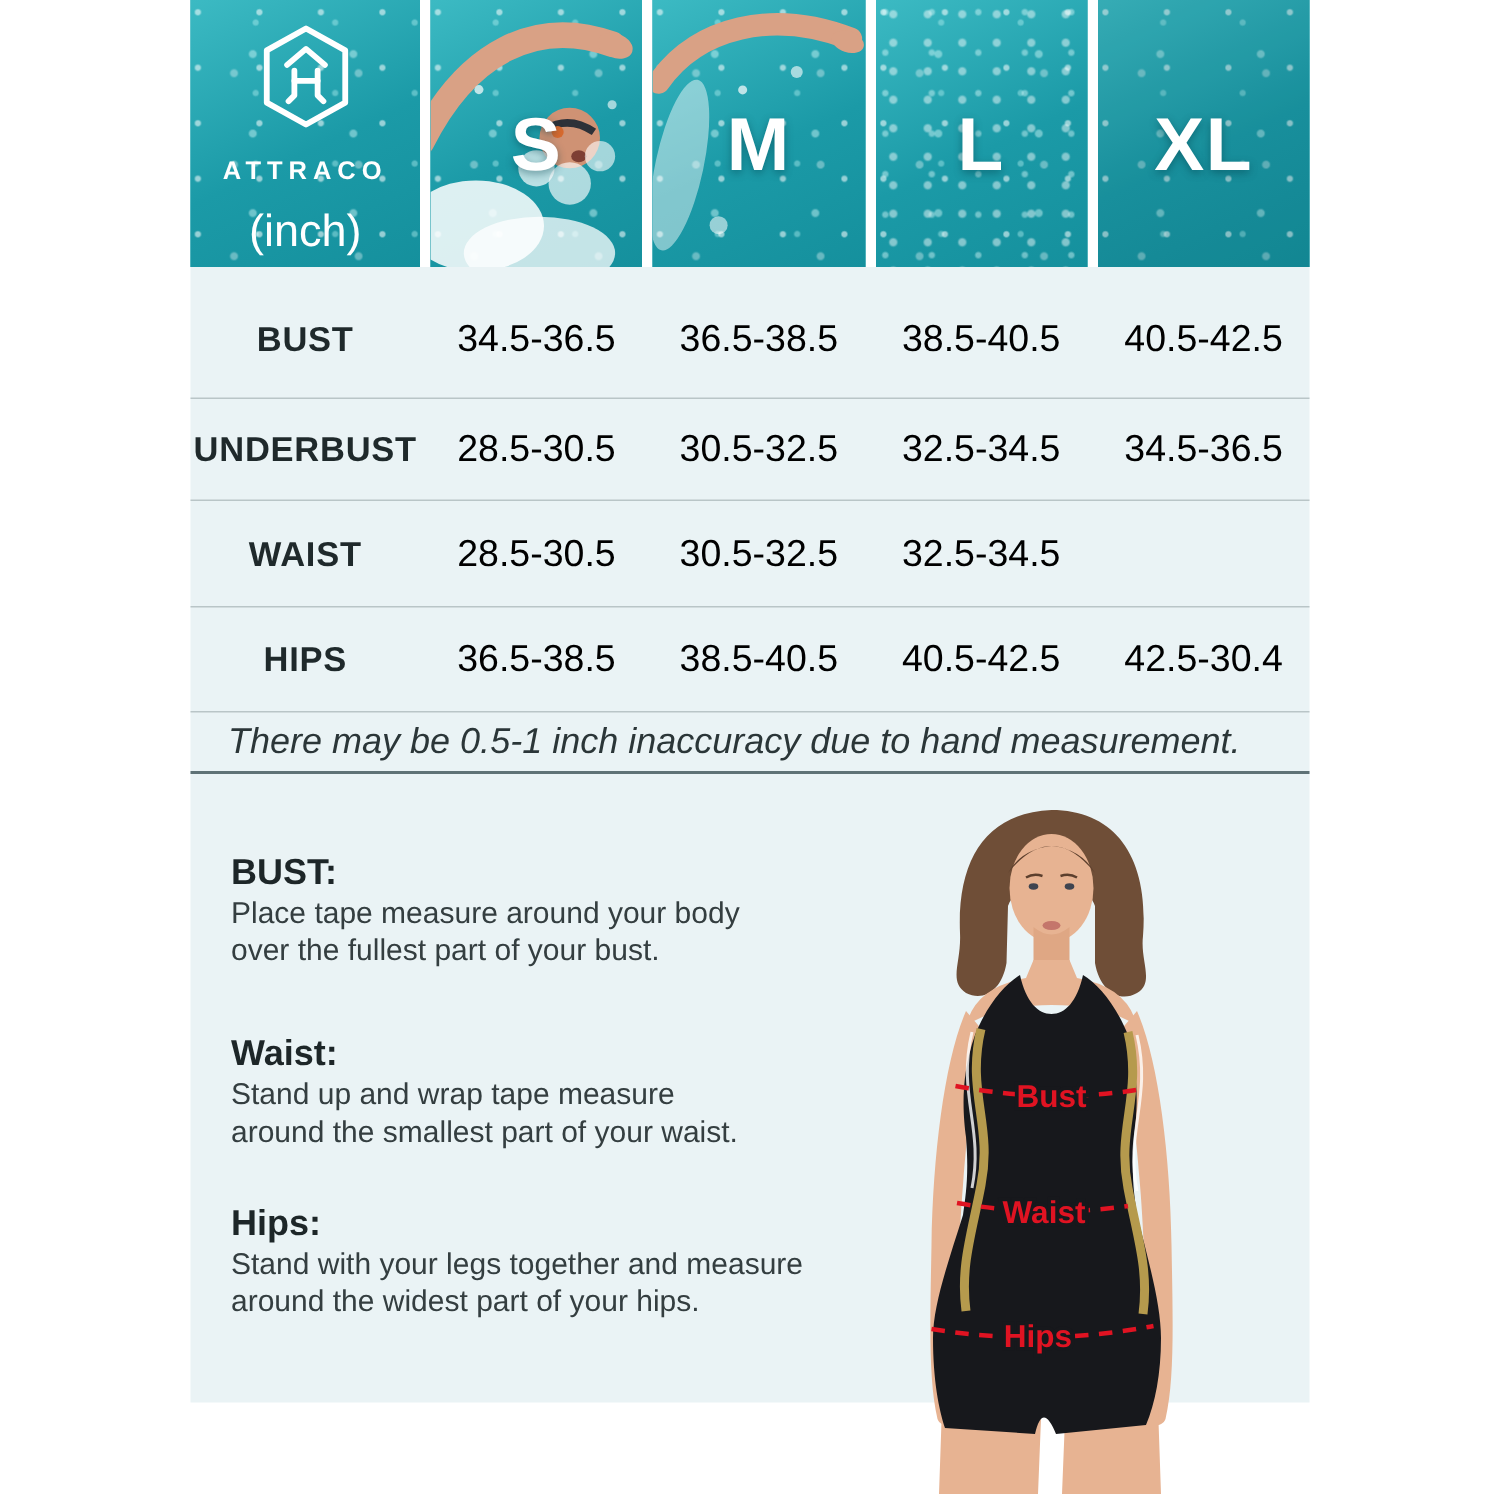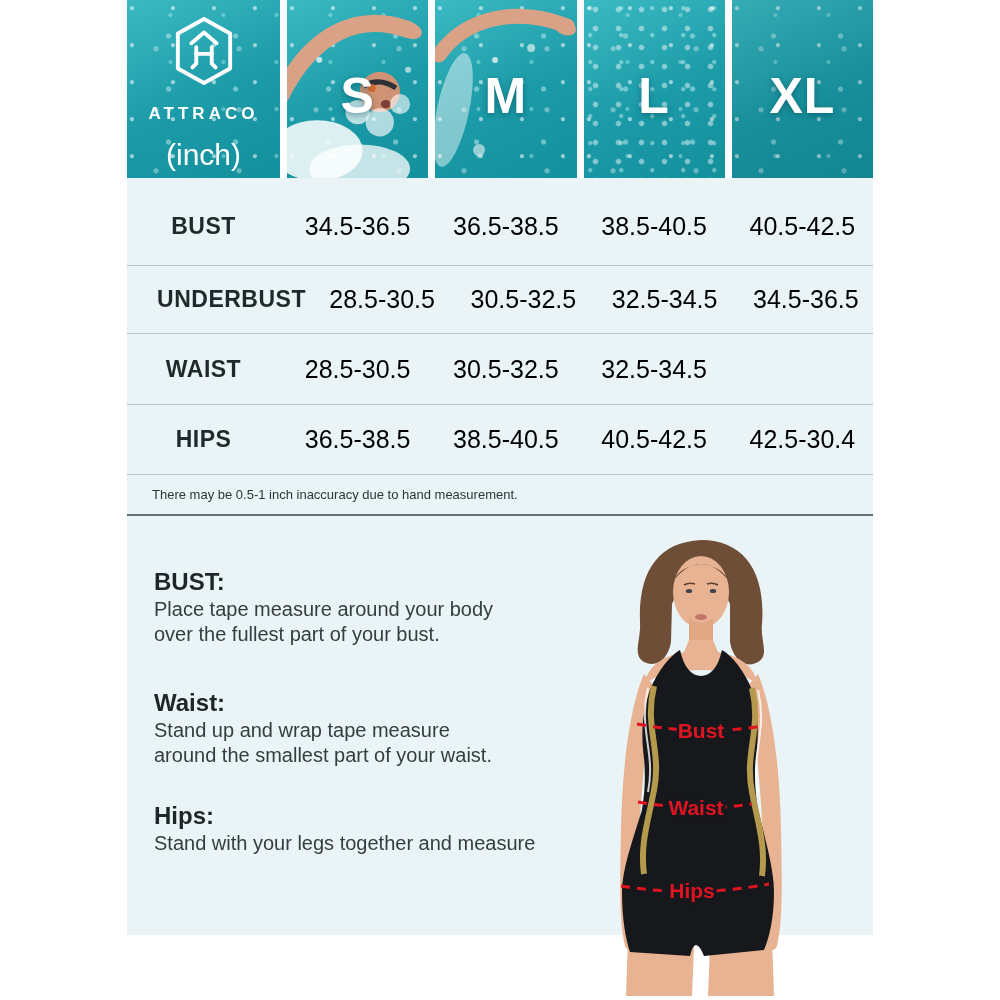--- a/index.html
+++ b/index.html
@@ -35,27 +35,27 @@
     align-items:center;color:#fff;gap:12px;}
   .brand-logo{margin-top:16px;}
   .brand-name{margin-top:6px;font-size:17px;font-weight:bold;letter-spacing:4px;}
   .brand-unit{margin-top:2px;font-size:30px;font-weight:normal;}
 
   
   .body-bg{position:relative;background:#eaf3f5;height:757px;}
   .trow{display:grid;grid-template-columns:153px 1fr 1fr 1fr 1fr;gap:7px;align-items:center;
         border-bottom:1px solid #b9c5c7;}
   .trow.r1{height:78px;padding-top:9px;}
-  .trow.r2{height:67px;padding-left:28px;}
+  .trow.r2{height:67px;}
   .trow.r3{height:70px;}
   .trow.r4{height:69px;}
   .rlabel{text-align:center;font-weight:bold;font-size:23px;color:#1f292b;letter-spacing:.5px;}
   .rval{text-align:center;font-size:25px;color:#000000;}
   .note-row{height:39px;display:flex;align-items:center;padding-left:25px;
-    font-size:13px;color:#2b3638;border-bottom:2px solid #5f7276;}
+    font-size:24px;color:#2b3638;border-bottom:2px solid #5f7276;font-style:italic;}
 
   
   .inst{position:absolute;left:27px;}
   .inst .ih{margin:0;font-size:24px;font-weight:bold;color:#1d2628;}
   .inst .il{margin:2px 0 0;font-size:20px;color:#343e40;line-height:23px;}
   #inst-bust{top:390px;}
   #inst-waist{top:511px;}
   #inst-hips{top:624px;}
 
   .model{position:absolute;left:461px;top:360px;width:230px;height:458px;}
@@ -163,20 +163,21 @@
         <p class="il">over the fullest part of your bust.</p>
       </div>
       <div class="inst" id="inst-waist">
         <p class="ih">Waist:</p>
         <p class="il">Stand up and wrap tape measure</p>
         <p class="il">around the smallest part of your waist.</p>
       </div>
       <div class="inst" id="inst-hips">
         <p class="ih">Hips:</p>
         <p class="il">Stand with your legs together and measure</p>
+        <p class="il">around the widest part of your hips.</p>
       </div>
 
       <svg class="model" viewBox="0 0 230 458">
 
         <path fill="#6f4e37" d="M113 2 C70 4 50 34 52 84 C53 104 44 116 56 124 C68 130 80 122 83 104 L84 66
              C90 46 136 46 142 66 L142 104 C145 122 158 131 170 124 C182 117 172 103 174 86
              C178 34 156 2 113 2 Z"></path>
 
         <ellipse cx="113" cy="54" rx="28" ry="36" fill="#e7b392"></ellipse>
         <path fill="#5c3f2d" d="M84 44 Q113 8 142 44 Q133 28 113 26 Q93 28 84 44 Z"></path>

